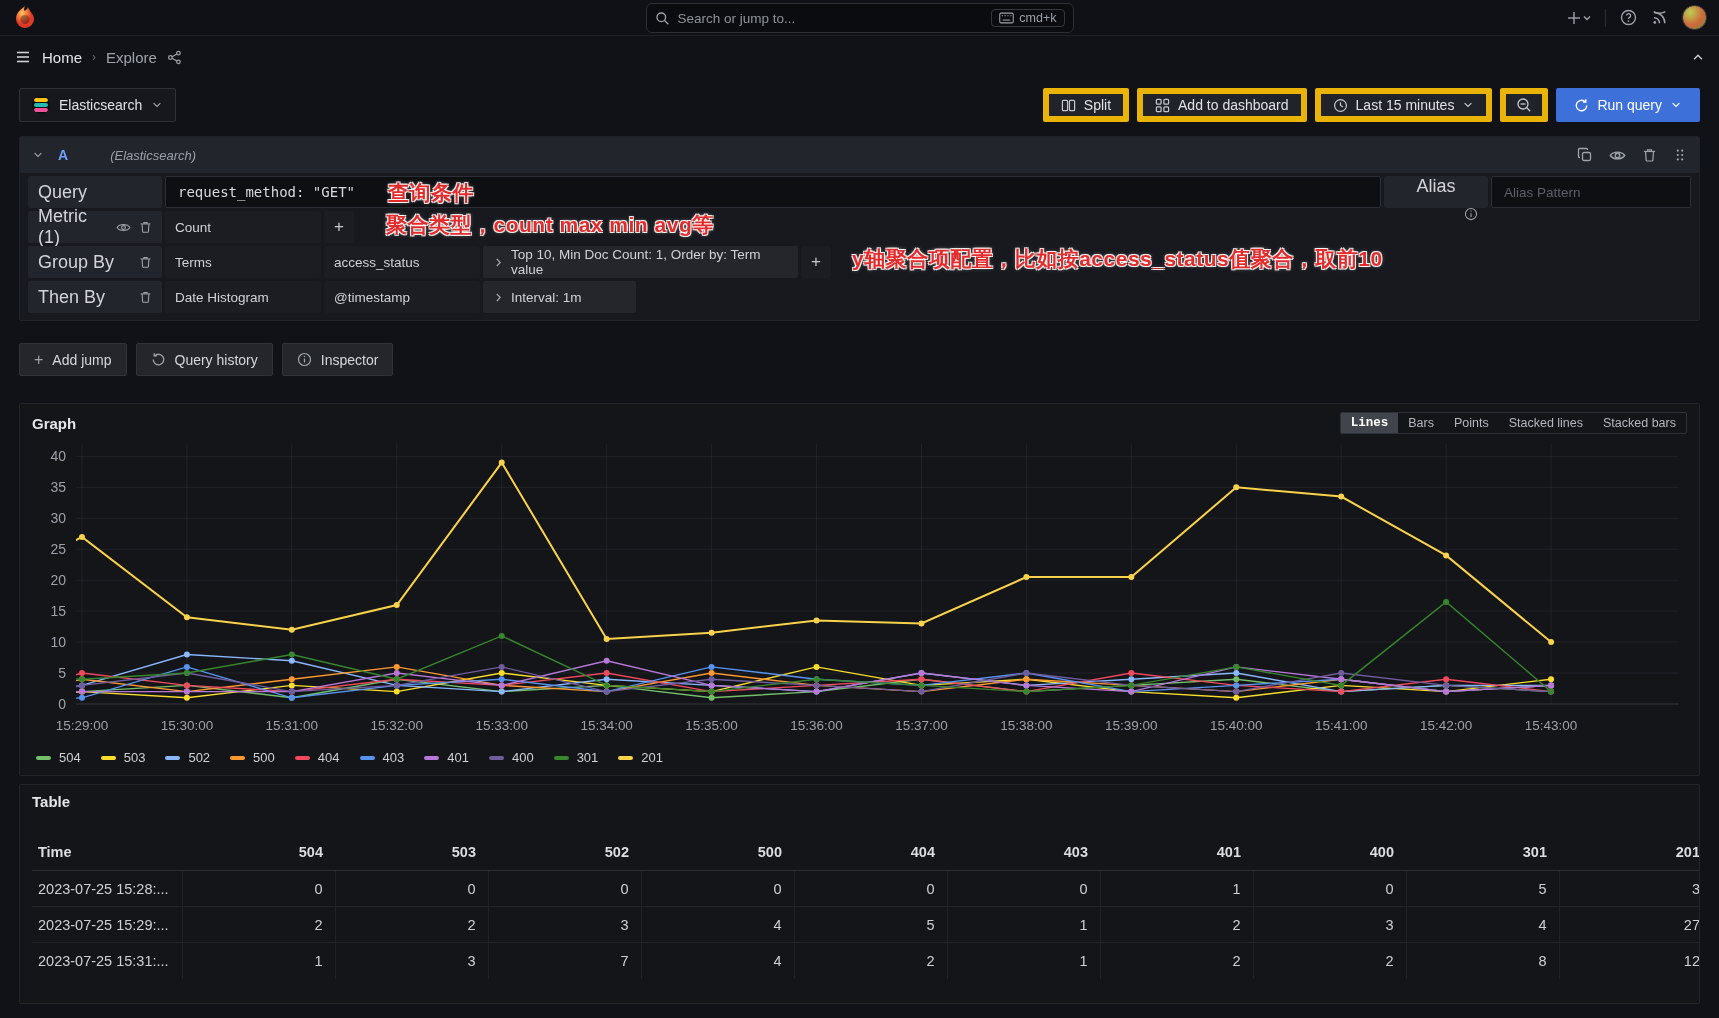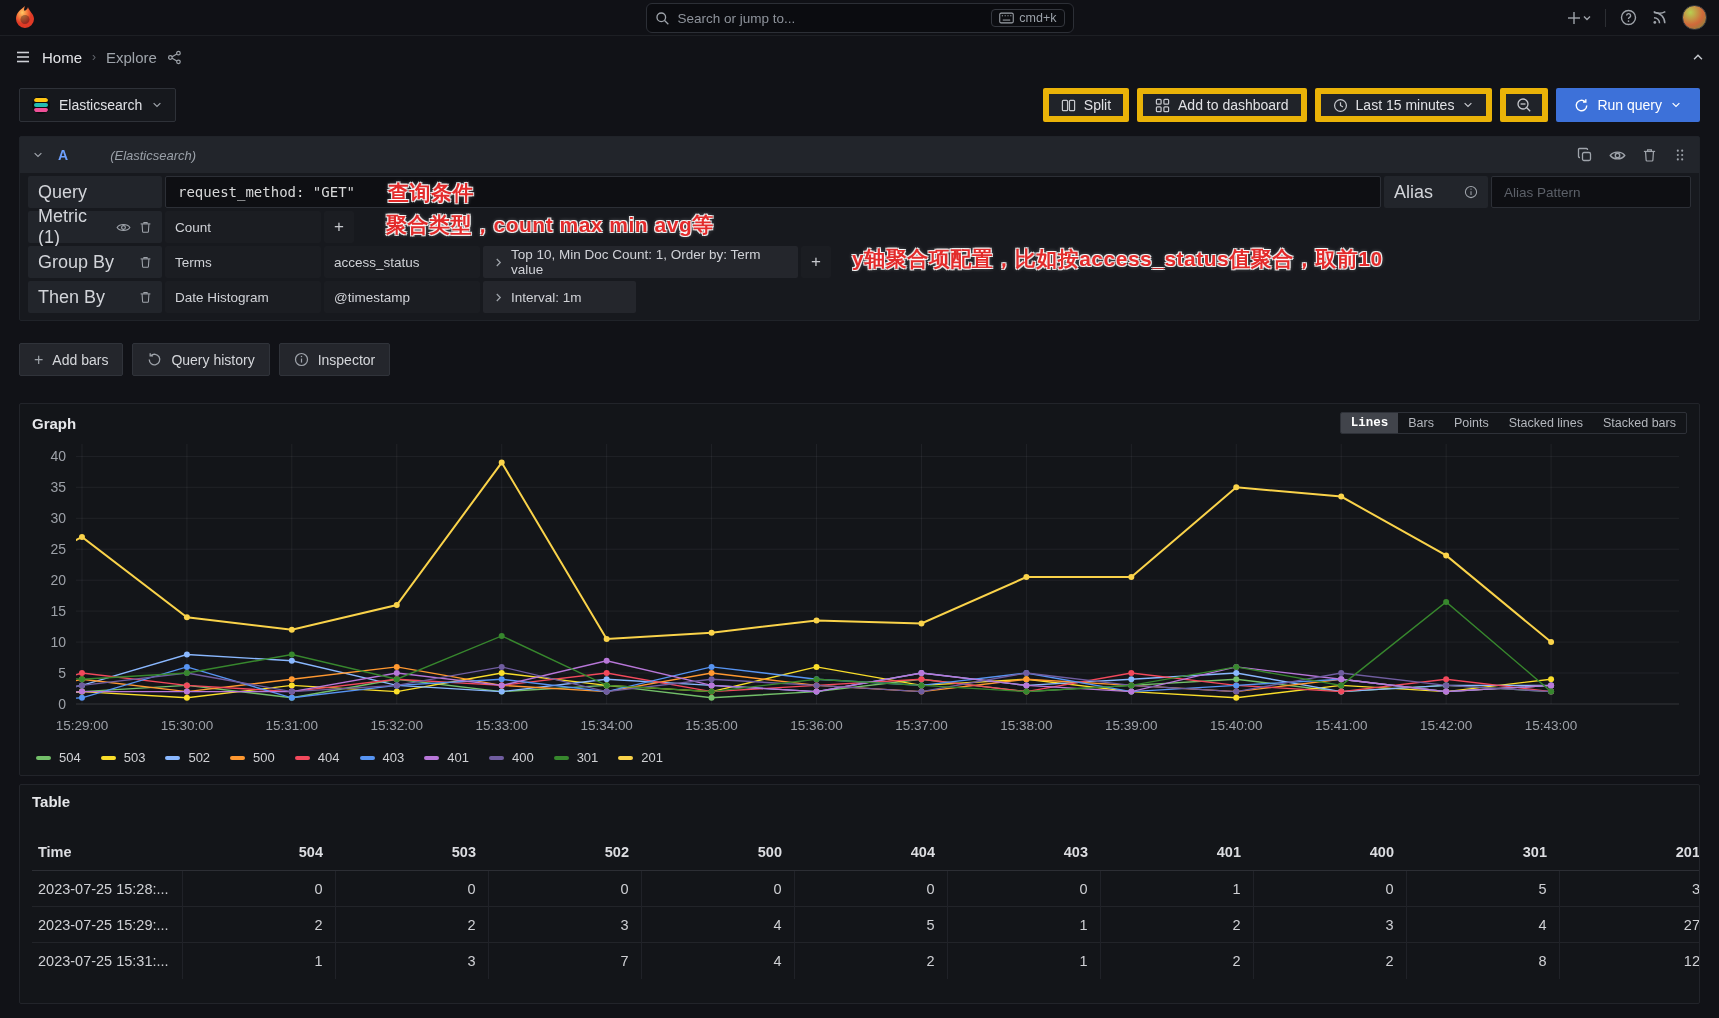--- a/index.html
+++ b/index.html
@@ -63,21 +63,21 @@
     gap:10px; padding:0 10px; font-size:18px; color:#d2d4d9; flex:none; }
   .qlabel .ric { margin-left:auto; display:flex; gap:8px; }
   .qseg { background:#1b1d22; border-radius:2px; display:flex; align-items:center;
     padding:0 10px; font-size:13.5px; color:#d0d2d7; flex:none; }
   .optseg { background:#24262c; gap:7px; }
   .plusbtn { width:30px; background:#1b1d22; border-radius:2px; display:flex; align-items:center;
     justify-content:center; color:#c6c8cd; font-size:17px; flex:none; }
   .qinput { flex:1; background:#0e0f13; border:1px solid #2c2f36; border-radius:2px;
     display:flex; align-items:center; padding:0 12px; }
   .mono { font-family:"DejaVu Sans Mono", monospace; font-size:14px; color:#d8d9da; }
-  .alias-label { width:104px; }
+  .alias-label { width:104px;flex-direction:column; }
   .alias-input { flex:none; width:200px; color:#5c6068; font-size:13.5px; }
   .ann { position:absolute; color:#e32b2b; font-weight:700; font-size:21px; line-height:1.15;
     white-space:nowrap; letter-spacing:0.5px;
     text-shadow:-1px -1px 0 rgba(255,255,255,.85), 1px -1px 0 rgba(255,255,255,.85),
       -1px 1px 0 rgba(255,255,255,.85), 1px 1px 0 rgba(255,255,255,.85), 0 0 4px rgba(255,255,255,.55); }
   .ann1 { left:368px; top:44px; }
   .ann2 { left:366px; top:76px; }
   .ann3 { left:832px; top:110px; }
   .ann4 { left:634px; top:145px; }
 
@@ -415,21 +415,21 @@
   </div>
 
   <div class="ann ann1">查询条件</div>
   <div class="ann ann2">聚合类型，count max min avg等</div>
   <div class="ann ann3">y轴聚合项配置，比如按access_status值聚合，取前10</div>
 </section>
 
 <div class="actions">
   <button class="btn2">
     <span class="ic" style="font-size:16px">+</span>
-    <span>Add bars</span>
+    <span>Add jump</span>
   </button>
   <button class="btn2">
     <span class="ic">
       <svg width="15" height="15" viewBox="0 0 16 16" fill="none" stroke="currentColor" stroke-width="1.4">
           <path d="M2.4 8 a5.6 5.6 0 1 0 1.7-4"></path>
           <path d="M3.4 1.2 v3 h3"></path>
         </svg>
     </span>
     <span>Query history</span>
   </button>

